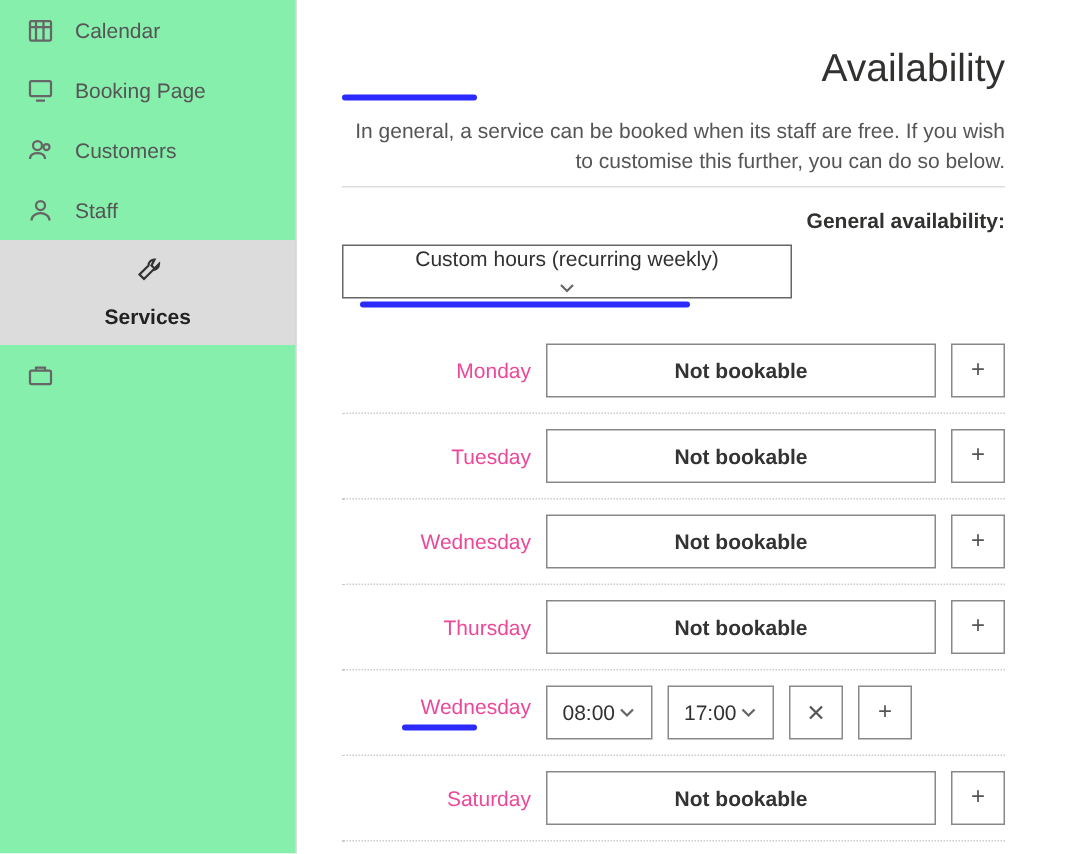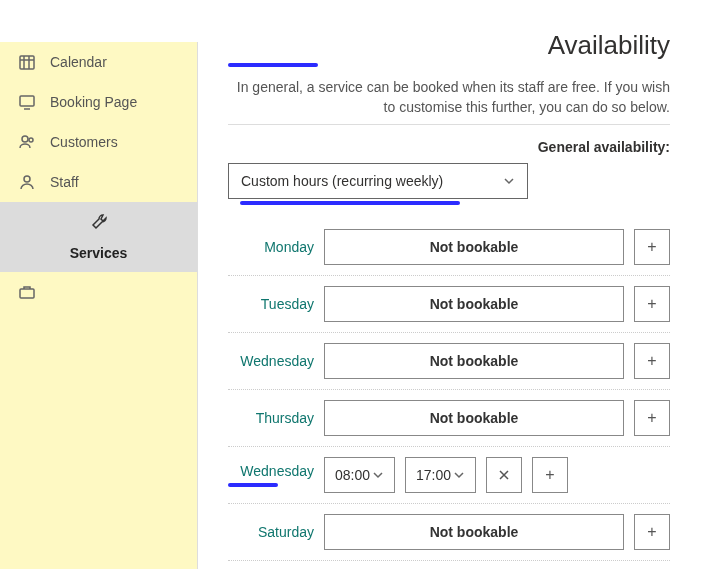--- a/index.html
+++ b/index.html
@@ -9,22 +9,21 @@
       color: #323130;
       background: #fff;
       width: 710px;
       height: 569px;
       overflow: hidden;
       display: flex;
     }
     .sidebar {
       width: 198px;
       border-right: 1px solid #ddd;
-      background: #fef9c3;
-      margin-top: 42px;
+      background: #86efac;
     }
     .nav-item {
       display: flex;
       align-items: center;
       gap: 14px;
       padding: 11px 18px;
       color: #555;
       cursor: pointer;
     }
     .nav-item.active {
@@ -52,32 +51,32 @@
       width: 90px; height: 4px;
       background: #2b2bff; border-radius: 2px;
       margin-bottom: 10px;
     }
     .desc { color: #555; font-size: 14px; line-height: 1.45; margin-bottom: 4px; }
     .hr { border: none; border-top: 1px solid #ddd; margin: 6px 0 14px 0; }
     .label-strong { font-weight: 700; font-size: 14px; margin-bottom: 8px; }
     .dropdown {
       display: flex; align-items: center; justify-content: space-between;
       border: 1px solid #666; height: 36px; padding: 0 12px;
-      width: 300px; cursor: pointer; margin-bottom: 4px;
+      width: 300px; cursor: pointer; margin-bottom: 4px; flex-direction: column;
     }
     .underline-b {
       width: 220px; height: 4px; background: #2b2bff; border-radius: 2px;
       margin-left: 12px; margin-top: -2px; margin-bottom: 14px;
     }
     .day-row {
       display: flex; align-items: center; gap: 10px;
       border-bottom: 1px dotted #ccc;
       padding: 10px 0;
     }
-    .day-label { width: 86px; color: #0f766e; position: relative; }
+    .day-label { width: 86px; color: #ec4899; position: relative; margin-left: 40px; }
     .underline-c {
       display:block; width: 50px; height: 4px; background: #2b2bff; border-radius:2px;
       margin-top: 4px;
     }
     .slot-box {
       flex: 1;
       height: 36px;
       border: 1px solid #888;
       display: flex; align-items: center; justify-content: center;
       font-weight: 700; color: #333;

